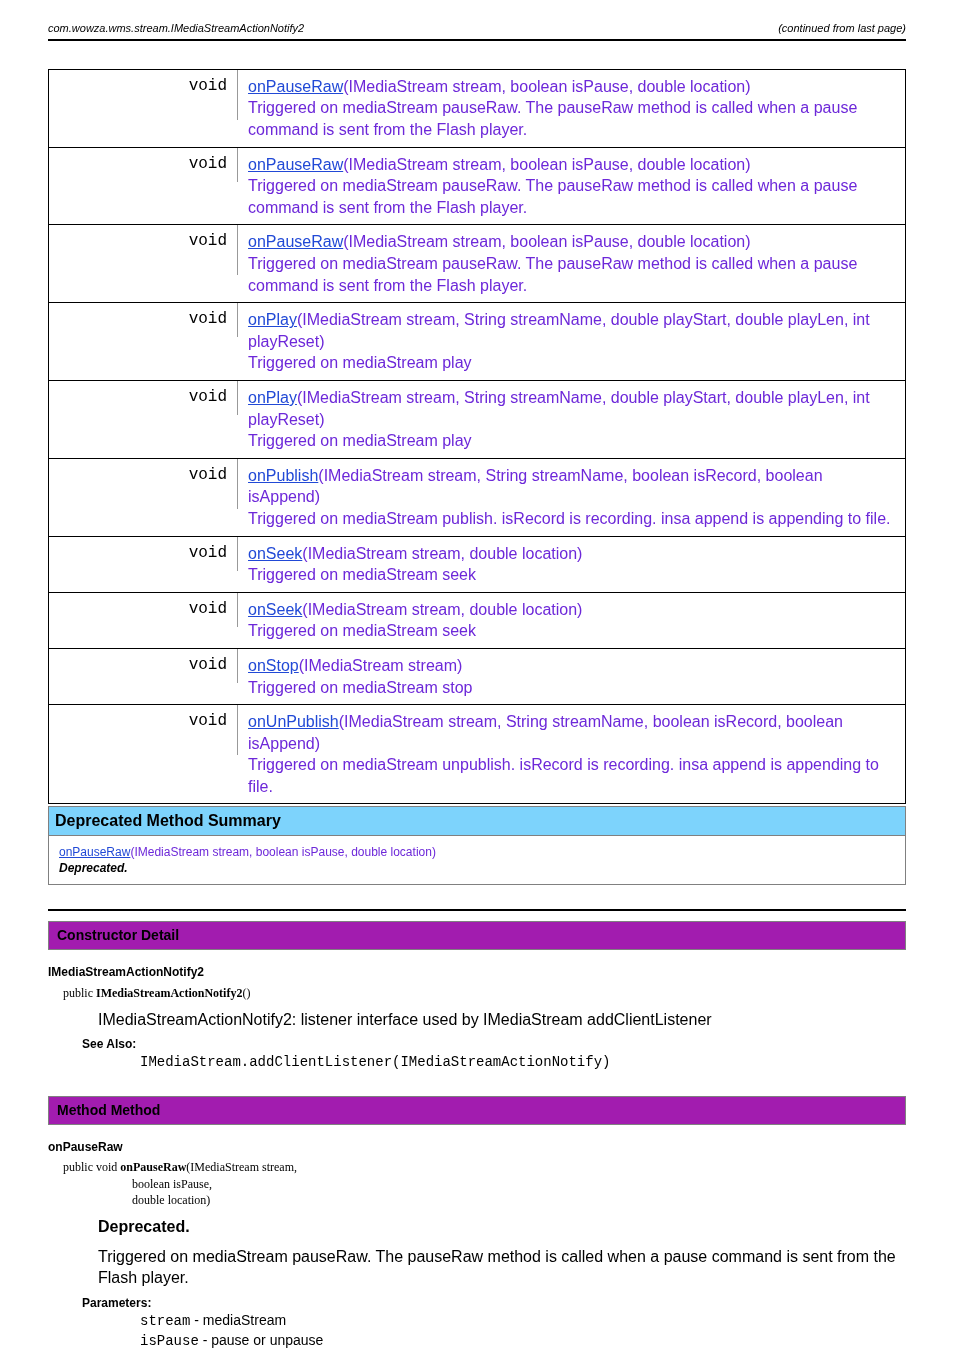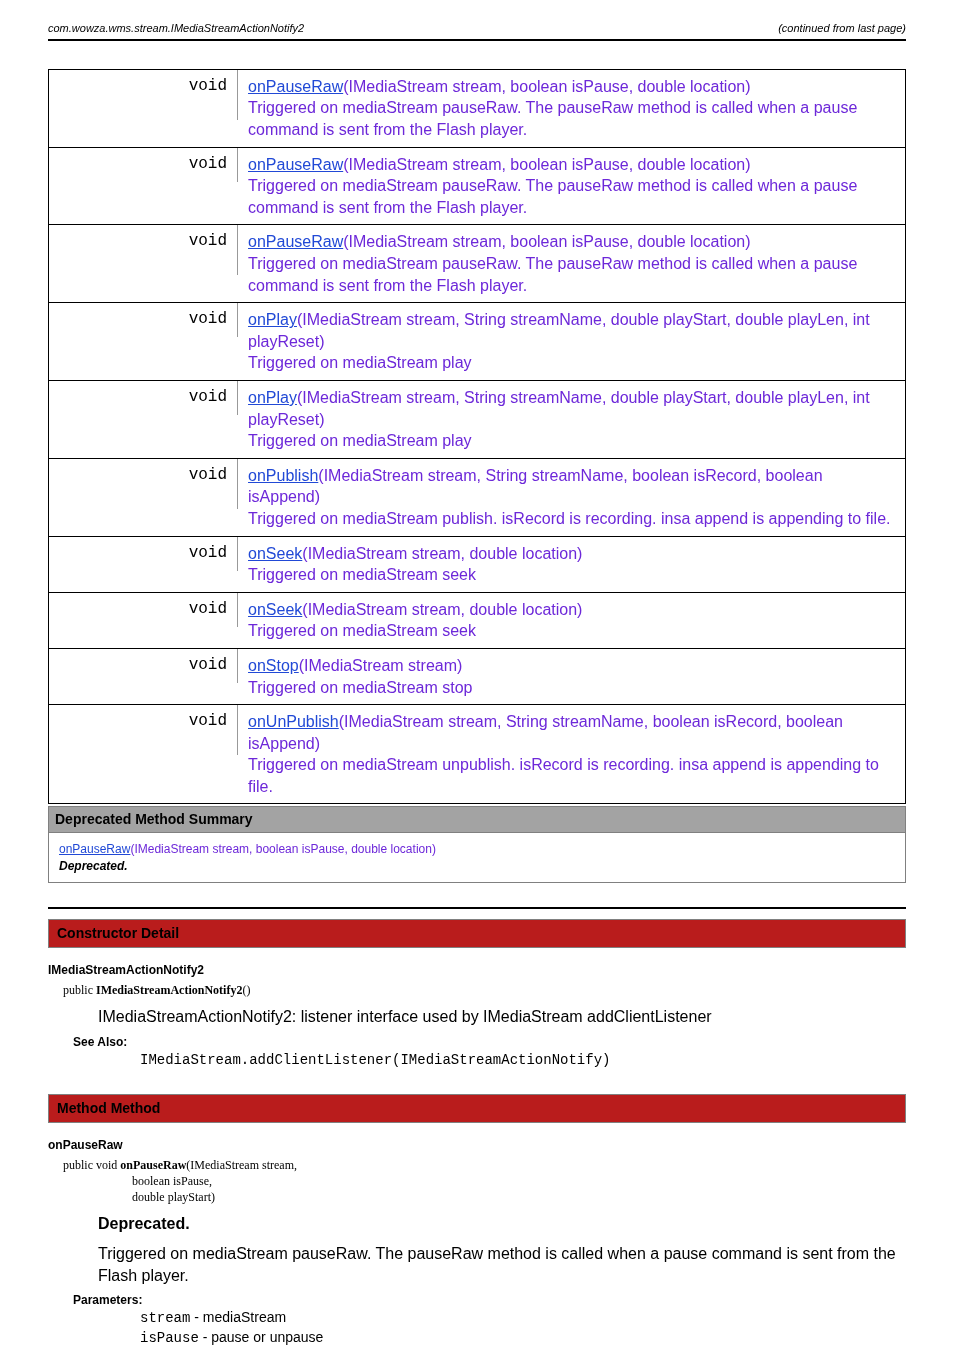--- a/index.html
+++ b/index.html
@@ -61,43 +61,43 @@
   table.main-table tr.tall td.divcell .inner-div { min-height: 50px; }
   .link {
     color: #2149d6;
     text-decoration: underline;
     cursor: pointer;
   }
   .desc-text { color: #6d28d9; }
 
   .deprecated-bar {
     border: 1px solid #808080;
-    background: #a3a3a3;
+    background: #7dd3fc;
     padding: 3px 6px;
-    font-size: 14px;
+    font-size: 16px;
     font-weight: bold;
     margin-top: 2px;
   }
   .deprecated-desc {
     border: 1px solid #808080;
     border-top: none;
     padding: 8px 10px;
     font-size: 12px;
   }
   .deprecated-i { font-style: italic; font-weight: bold; }
 
   .hr-thick {
     border: none;
     border-top: 2px solid #000;
     margin: 24px 0 10px 0;
   }
 
   .sect-heading {
     border: 1px solid #808080;
-    background: #b91c1c;
+    background: #a21caf;
     padding: 4px 8px;
     font-size: 14px;
     font-weight: bold;
     margin-bottom: 8px;
   }
   .method-block {
     margin: 14px 0 24px 0;
   }
   .method-name {
     font-weight: bold;
@@ -109,21 +109,21 @@
     font-size: 12px;
     margin-left: 15px;
     white-space: pre;
   }
   .method-desc {
     margin: 8px 0 6px 50px;
     font-size: 16px;
   }
   .see-also-label {
     font-weight: bold;
-    margin-left: 25px;
+    margin-left: 34px;
     font-size: 12px;
   }
   .see-also-link {
     margin-left: 92px;
     font-size: 14px;
   }
   .code { font-family: "Courier New", monospace; }
 
   .hr-thin {
     border: none;
@@ -267,21 +267,21 @@
     <div class="see-also-link">
       <span class="code">IMediaStream.addClientListener(IMediaStreamActionNotify)</span>
     </div>
   </div>
 
   <div class="sect-heading">Method Method</div>
   <div class="method-block">
     <div class="method-name">onPauseRaw</div>
     <div class="method-sig"><span>public void </span><b>onPauseRaw</b><span>(IMediaStream stream,</span>
 <span>                       boolean isPause,</span>
-<span>                       double playStart)</span></div>
+<span>                       double location)</span></div>
     <div class="method-desc"><b>Deprecated.</b></div>
     <div class="method-desc">Triggered on mediaStream pauseRaw. The pauseRaw method is called when a pause command is sent from the Flash player.</div>
     <div class="see-also-label">Parameters:</div>
     <div id="params-list">
         <div class="see-also-link"><span class="code">stream</span><span> - mediaStream</span></div>
         <div class="see-also-link"><span class="code">isPause</span><span> - pause or unpause</span></div>
         <div class="see-also-link"><span class="code">location</span><span> - location (milliseconds)</span></div>
       </div>
   </div>
 

